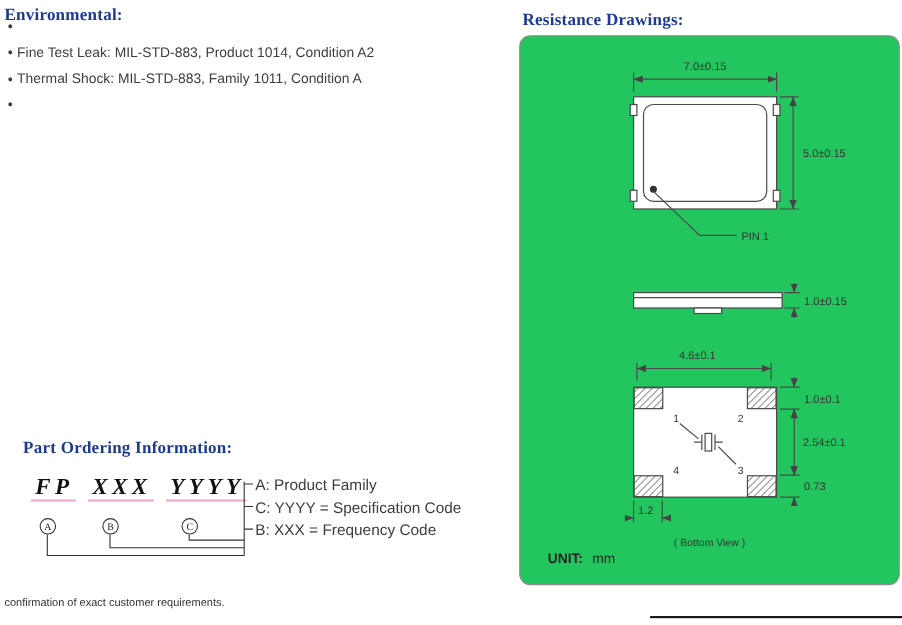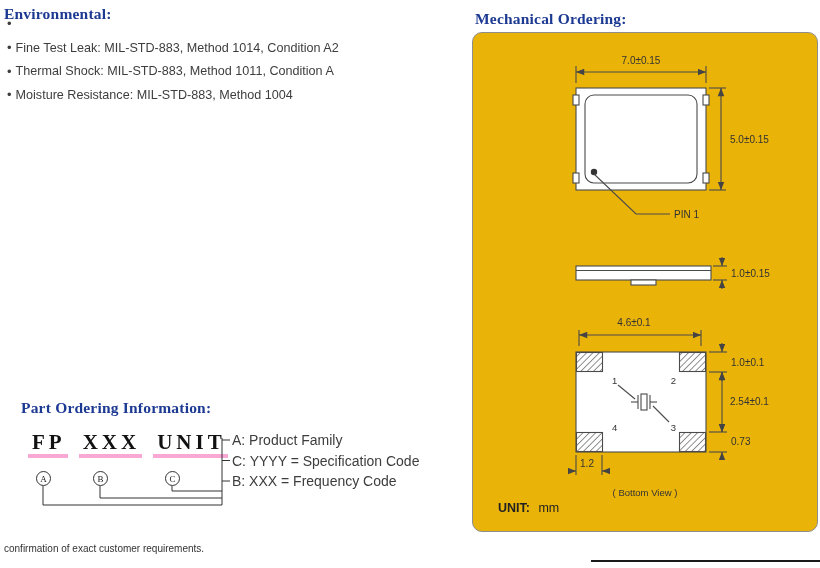--- a/index.html
+++ b/index.html
@@ -24,71 +24,70 @@
   ul.bullets li {
     display:flex; align-items:center;
     height:23.7px; font-size:12.6px; color:#3d3d3d; white-space:nowrap;
   }
   ul.bullets .b { margin-right:4px; font-size:13px; color:#3d3d3d; }
 
   .code-row { display:flex; align-items:flex-end; }
   .code-part {
     font-family:"Liberation Serif", serif;
     font-weight:700; font-size:21px; letter-spacing:4px;
-    color:#111; border-bottom:4px solid #f9a8d4;
-    padding:0 2px 1px 4px; line-height:1.05; white-space:nowrap;
+    color:#111; border-bottom:2px solid #f9a8d4;
+    padding:0 2px 1px 4px; line-height:1.05; white-space:nowrap;font-style:italic;
   }
   .code-gap { width:11px; }
   .marker-circle {
     width:15px; height:15px; border:1px solid #333; border-radius:50%;
     display:flex; align-items:center; justify-content:center;
     font-family:"Liberation Serif", serif; font-size:9px; color:#222;
     background:#fff;
   }
   .legend div { height:20.4px; font-size:14px; display:flex; align-items:center; white-space:nowrap; }
   .footnote { font-size:10px; line-height:14.5px; color:#333; white-space:nowrap; }
-  .mech-box { border:1.4px solid #8d8d8d; border-radius:10px; background:#eab308; }
+  .mech-box { border:1.4px solid #8d8d8d; border-radius:10px; background:#22c55e; }
   .dim { font-family:"Liberation Sans", sans-serif; font-size:10px; fill:#333; stroke:none; }
   .pinnum { font-family:"Liberation Sans", sans-serif; font-size:9.5px; fill:#333; stroke:none; }
   .caption { font-family:"Liberation Sans", sans-serif; font-size:9.5px; fill:#333; stroke:none; }
   .unit { font-family:"Liberation Sans", sans-serif; font-size:12.5px; fill:#222; stroke:none; }
   .footer-rule { background:#1a1a1a; }
 </style>
 </head>
 <body>
 
 <div class="abs" style="left:0;top:0;width:820px;height:460px;">
 
   <h2 class="heading abs" style="left:4px;top:5px;">Environmental:</h2>
   <ul class="bullets abs" style="left:7px;top:12px;">
     <li>
       <span class="b">•</span>
     </li>
     <li>
       <span class="b">•</span>
-      <span>Fine Test Leak: MIL-STD-883, Method 1014, Condition A2</span>
-    </li>
-    <li>
-      <span class="b">•</span>
-      <span>Thermal Shock: MIL-STD-883, Method 1011, Condition A</span>
-    </li>
-    <li>
-      <span class="b">•</span>
-      <span>Moisture Resistance: MIL-STD-883, Method 1004</span>
+      <span>Fine Test Leak: MIL-STD-883, Product 1014, Condition A2</span>
+    </li>
+    <li>
+      <span class="b">•</span>
+      <span>Thermal Shock: MIL-STD-883, Family 1011, Condition A</span>
+    </li>
+    <li>
+      <span class="b">•</span>
     </li>
   </ul>
 
   <h2 class="heading abs" style="left:21px;top:399px;">Part Ordering Information:</h2>
 
   <div class="code-row abs" style="left:28px;top:431px;">
     <span class="code-part">FP</span>
     <span class="code-gap"></span>
     <span class="code-part">XXX</span>
     <span class="code-gap"></span>
-    <span class="code-part">UNIT</span>
+    <span class="code-part">YYYY</span>
   </div>
 
   <div class="marker-circle abs" style="left:36px;top:471px;">A</div>
   <div class="marker-circle abs" style="left:93px;top:471px;">B</div>
   <div class="marker-circle abs" style="left:165px;top:471px;">C</div>
 
   <div class="legend abs" style="left:232px;top:430px;">
     <div>A: Product Family</div>
     <div>C: YYYY = Specification Code</div>
     <div>B: XXX = Frequency Code</div>
@@ -103,21 +102,21 @@
       <path d="M43,66 L43,85 L222,85"></path>
       <path d="M100,66 L100,78 L222,78"></path>
       <path d="M172,66 L172,71 L222,71"></path>
     </g>
   </svg>
 
   <div class="footnote abs" style="left:4px;top:542px;">
     <p>confirmation of exact customer requirements.</p>
   </div>
 
-  <h2 class="heading abs" style="left:475px;top:10px;">Mechanical Ordering:</h2>
+  <h2 class="heading abs" style="left:475px;top:10px;">Resistance Drawings:</h2>
 
   <div class="mech-box abs" style="left:472px;top:32px;width:346px;height:500px;">
     <svg width="346" height="500" viewBox="0 0 346 500">
       <defs>
         <marker id="ae" markerWidth="9" markerHeight="8" refX="7.5" refY="3" orient="auto">
           <path d="M0,0 L7.5,3 L0,6 Z" fill="#444"></path>
         </marker>
         <marker id="as" markerWidth="9" markerHeight="8" refX="0.5" refY="3" orient="auto">
           <path d="M8,0 L0.5,3 L8,6 Z" fill="#444"></path>
         </marker>

